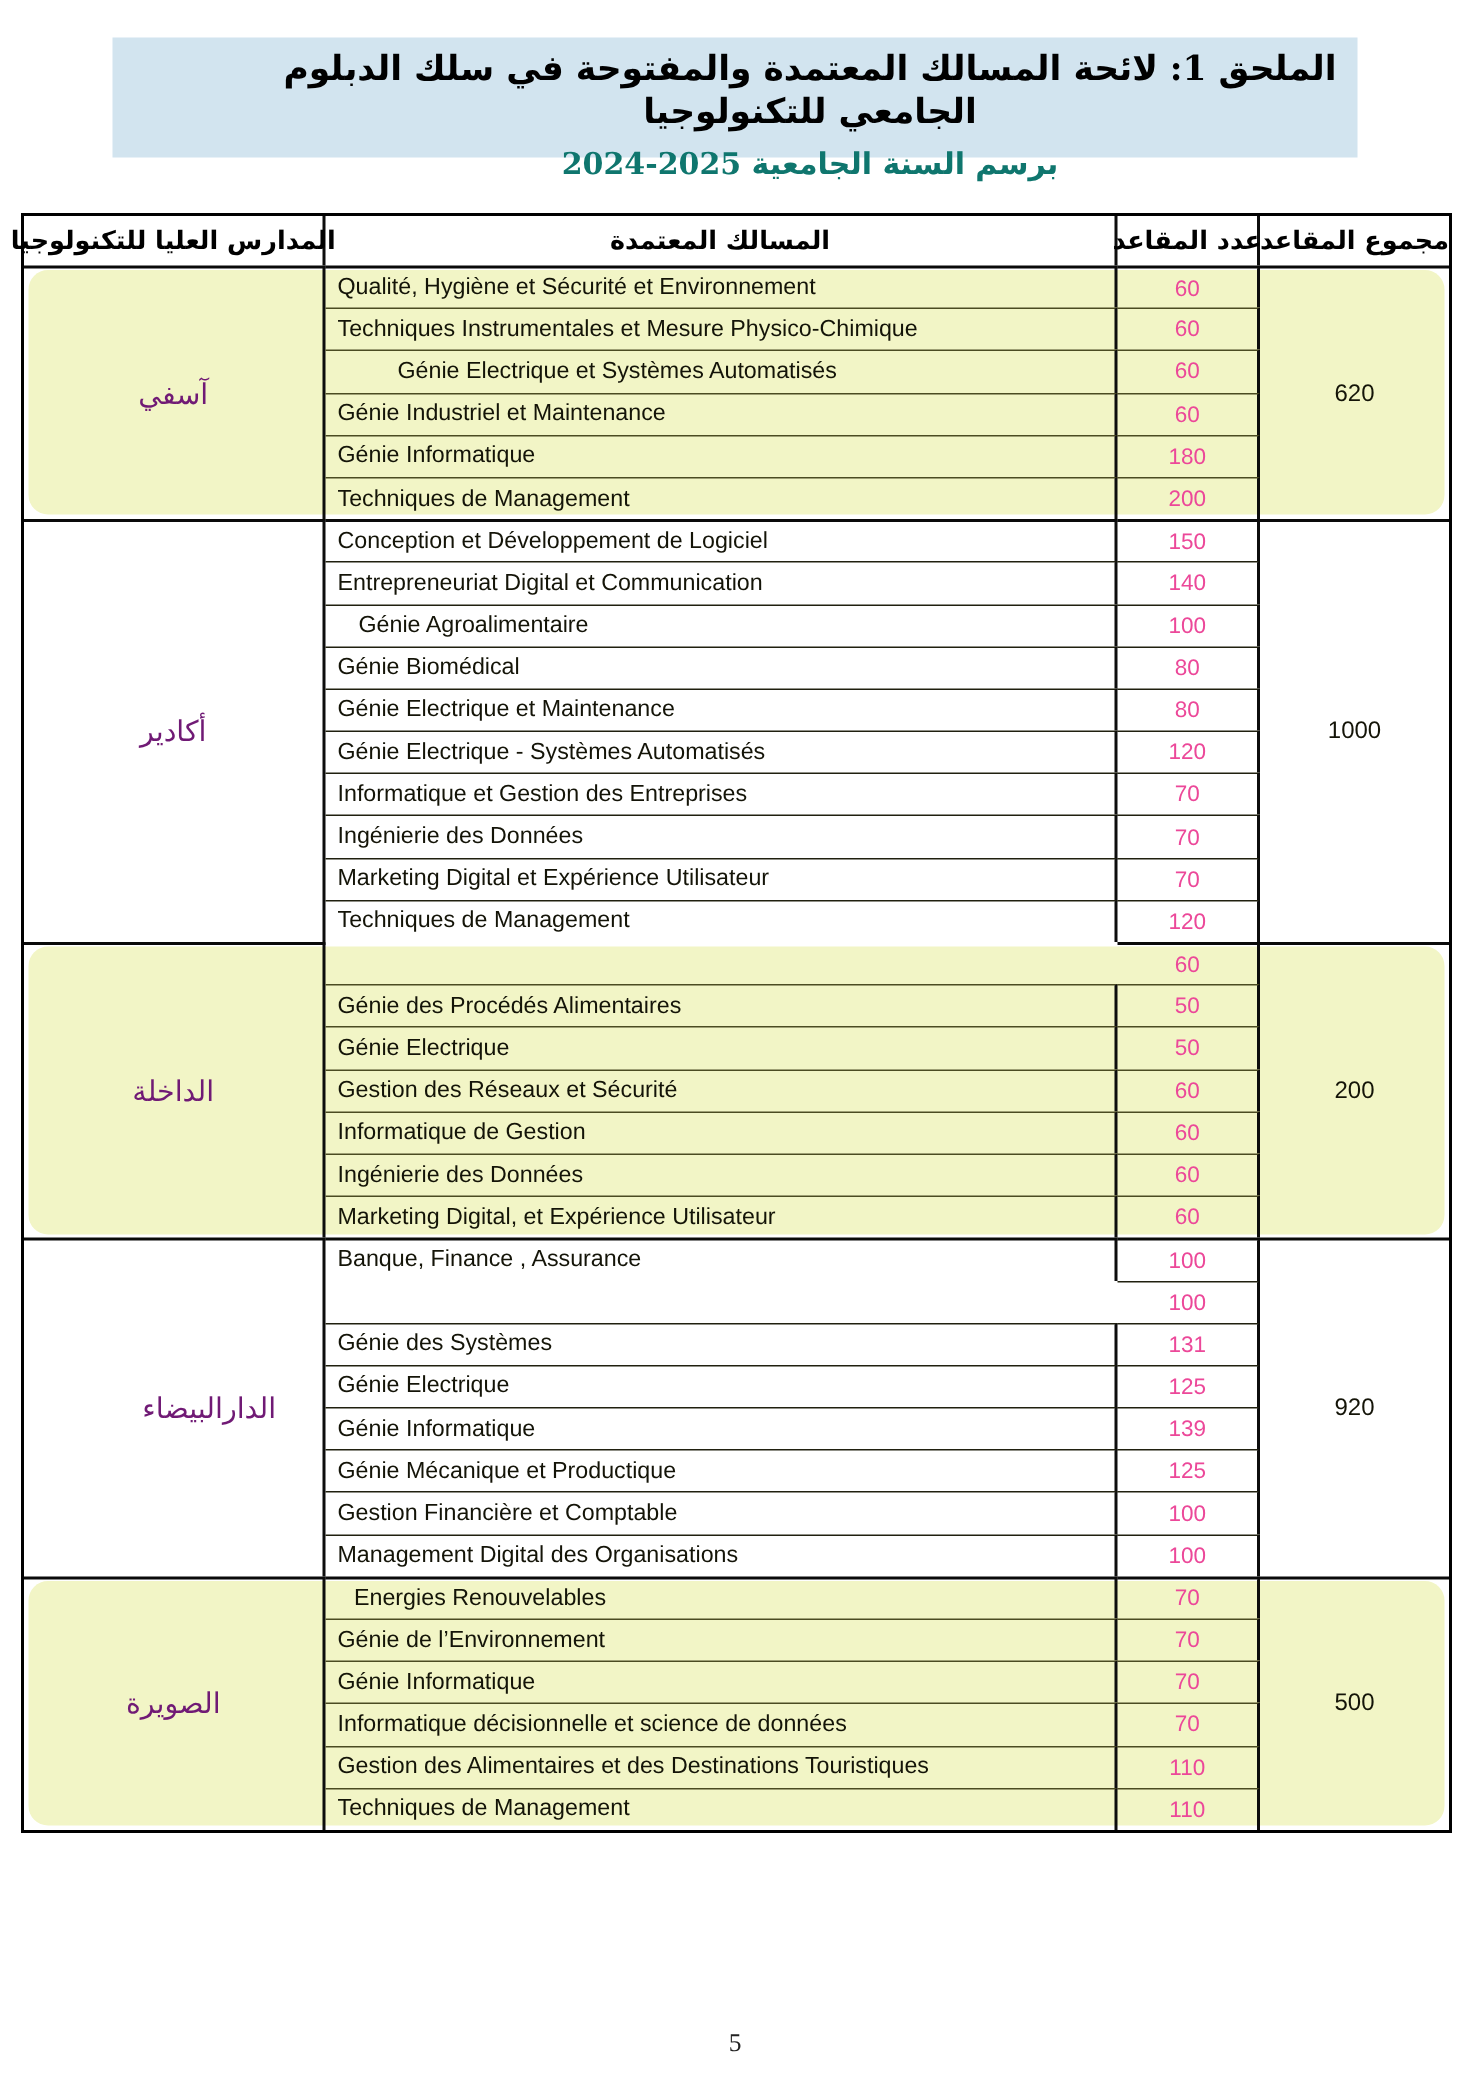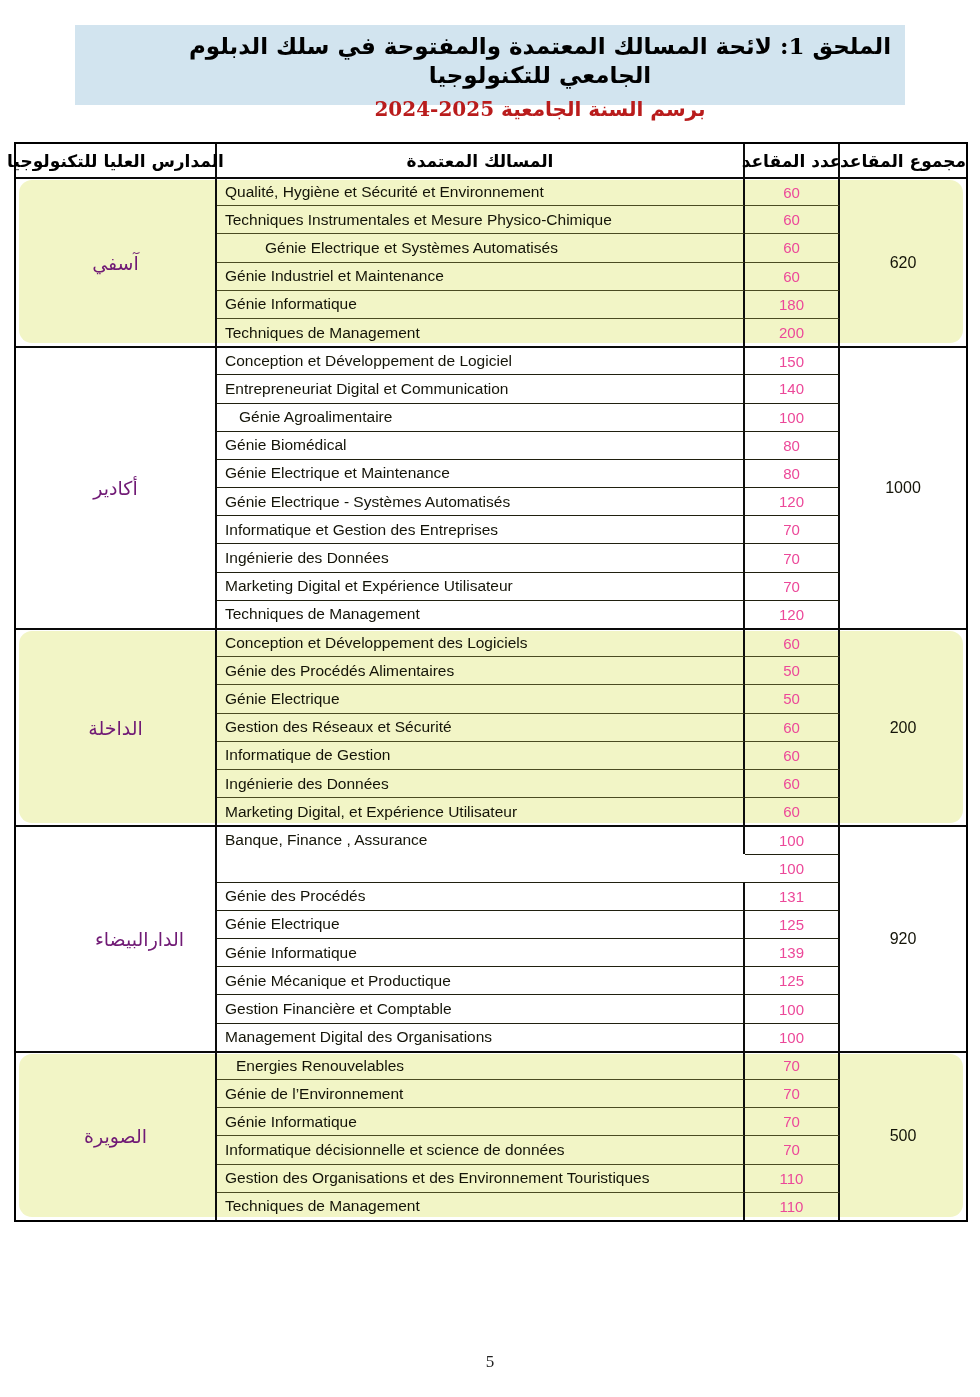--- a/index.html
+++ b/index.html
@@ -4,21 +4,21 @@
 <style>
   html,body{margin:0;padding:0;background:#ffffff;}
   .page{position:relative;width:980px;height:1397px;background:#ffffff;overflow:hidden;
         font-family:"Liberation Sans","DejaVu Sans",sans-serif;color:#111;}
 
   
   .banner{position:absolute;left:75px;top:25px;width:830px;height:80px;background:#d2e4ef;
           direction:rtl;text-align:center;box-sizing:border-box;padding:7px 0 0 100px;}
   .banner .t1{font-size:23px;font-weight:bold;color:#000;
               font-family:"DejaVu Serif","DejaVu Sans",serif;line-height:1.25;}
-  .banner .t2{font-size:20px;font-weight:bold;color:#b91c1c;margin-top:7px;
+  .banner .t2{font-size:20px;font-weight:bold;color:#0f766e;margin-top:7px;
               font-family:"DejaVu Serif","DejaVu Sans",serif;}
 
   
   .tablewrap{position:absolute;left:14px;top:142px;width:950px;border:2.5px solid #000;background:#fff;}
   .hl{position:absolute;left:3px;right:3px;background:#f2f5c6;border-radius:13px;z-index:0;}
   .grid{position:relative;z-index:1;display:grid;grid-template-columns:201px 1fr 95px 126px;}
   .cell{box-sizing:border-box;display:flex;align-items:center;min-width:0;}
   .vr{border-right:2px solid #0d0d0d;}
   .gtop{border-top:2.6px solid #0a0a0a;}
   .thin{border-top:1.5px solid #20200f;}
@@ -84,40 +84,39 @@
         <div class="cell vr prog thin" style="grid-area: 14 / 2;">Informatique et Gestion des Entreprises</div>
         <div class="cell vr num thin" style="grid-area: 14 / 3;">70</div>
         <div class="cell vr prog thin" style="grid-area: 15 / 2;">Ingénierie des Données</div>
         <div class="cell vr num thin" style="grid-area: 15 / 3;">70</div>
         <div class="cell vr prog thin" style="grid-area: 16 / 2;">Marketing Digital et Expérience Utilisateur</div>
         <div class="cell vr num thin" style="grid-area: 16 / 3;">70</div>
         <div class="cell vr prog thin" style="grid-area: 17 / 2;">Techniques de Management</div>
         <div class="cell vr num thin" style="grid-area: 17 / 3;">120</div>
         <div class="cell total gtop" style="grid-area: 8 / 4 / 18;">1000</div>
         <div class="cell vr school gtop" style="grid-area: 18 / 1 / 25;">الداخلة</div>
-        <div class="cell vr prog gtop" style="grid-area: 18 / 2;">Conception et Développement des Logiciels</div>
         <div class="cell vr num gtop" style="grid-area: 18 / 3;">60</div>
         <div class="cell vr prog thin hiline" style="grid-area: 19 / 2;">Génie des Procédés Alimentaires</div>
         <div class="cell vr num thin hiline" style="grid-area: 19 / 3;">50</div>
         <div class="cell vr prog thin hiline" style="grid-area: 20 / 2;">Génie Electrique</div>
         <div class="cell vr num thin hiline" style="grid-area: 20 / 3;">50</div>
         <div class="cell vr prog thin hiline" style="grid-area: 21 / 2;">Gestion des Réseaux et Sécurité</div>
         <div class="cell vr num thin hiline" style="grid-area: 21 / 3;">60</div>
         <div class="cell vr prog thin hiline" style="grid-area: 22 / 2;">Informatique de Gestion</div>
         <div class="cell vr num thin hiline" style="grid-area: 22 / 3;">60</div>
         <div class="cell vr prog thin hiline" style="grid-area: 23 / 2;">Ingénierie des Données</div>
         <div class="cell vr num thin hiline" style="grid-area: 23 / 3;">60</div>
         <div class="cell vr prog thin hiline" style="grid-area: 24 / 2;">Marketing Digital, et Expérience Utilisateur</div>
         <div class="cell vr num thin hiline" style="grid-area: 24 / 3;">60</div>
         <div class="cell total gtop" style="grid-area: 18 / 4 / 25;">200</div>
         <div class="cell vr school gtop" style="grid-area: 25 / 1 / 33; padding-left: 48px;">الدارالبيضاء</div>
         <div class="cell vr prog gtop" style="grid-area: 25 / 2;">Banque, Finance , Assurance</div>
         <div class="cell vr num gtop" style="grid-area: 25 / 3;">100</div>
         <div class="cell vr num thin" style="grid-area: 26 / 3;">100</div>
-        <div class="cell vr prog thin" style="grid-area: 27 / 2;">Génie des Procédés</div>
+        <div class="cell vr prog thin" style="grid-area: 27 / 2;">Génie des Systèmes</div>
         <div class="cell vr num thin" style="grid-area: 27 / 3;">131</div>
         <div class="cell vr prog thin" style="grid-area: 28 / 2;">Génie Electrique</div>
         <div class="cell vr num thin" style="grid-area: 28 / 3;">125</div>
         <div class="cell vr prog thin" style="grid-area: 29 / 2;">Génie Informatique</div>
         <div class="cell vr num thin" style="grid-area: 29 / 3;">139</div>
         <div class="cell vr prog thin" style="grid-area: 30 / 2;">Génie Mécanique et Productique</div>
         <div class="cell vr num thin" style="grid-area: 30 / 3;">125</div>
         <div class="cell vr prog thin" style="grid-area: 31 / 2;">Gestion Financière et Comptable</div>
         <div class="cell vr num thin" style="grid-area: 31 / 3;">100</div>
         <div class="cell vr prog thin" style="grid-area: 32 / 2;">Management Digital des Organisations</div>
@@ -125,21 +124,21 @@
         <div class="cell total gtop" style="grid-area: 25 / 4 / 33;">920</div>
         <div class="cell vr school gtop" style="grid-area: 33 / 1 / 39;">الصويرة</div>
         <div class="cell vr prog gtop" style="grid-area: 33 / 2; padding-left: 19px;">Energies Renouvelables</div>
         <div class="cell vr num gtop" style="grid-area: 33 / 3;">70</div>
         <div class="cell vr prog thin hiline" style="grid-area: 34 / 2;">Génie de l’Environnement</div>
         <div class="cell vr num thin hiline" style="grid-area: 34 / 3;">70</div>
         <div class="cell vr prog thin hiline" style="grid-area: 35 / 2;">Génie Informatique</div>
         <div class="cell vr num thin hiline" style="grid-area: 35 / 3;">70</div>
         <div class="cell vr prog thin hiline" style="grid-area: 36 / 2;">Informatique décisionnelle et science de données</div>
         <div class="cell vr num thin hiline" style="grid-area: 36 / 3;">70</div>
-        <div class="cell vr prog thin hiline" style="grid-area: 37 / 2;">Gestion des Organisations et des Environnement Touristiques</div>
+        <div class="cell vr prog thin hiline" style="grid-area: 37 / 2;">Gestion des Alimentaires et des Destinations Touristiques</div>
         <div class="cell vr num thin hiline" style="grid-area: 37 / 3;">110</div>
         <div class="cell vr prog thin hiline" style="grid-area: 38 / 2;">Techniques de Management</div>
         <div class="cell vr num thin hiline" style="grid-area: 38 / 3;">110</div>
         <div class="cell total gtop" style="grid-area: 33 / 4 / 39;">500</div>
       </div>
   </div>
 
   <div class="pagenum">5</div>
 
 </div>

